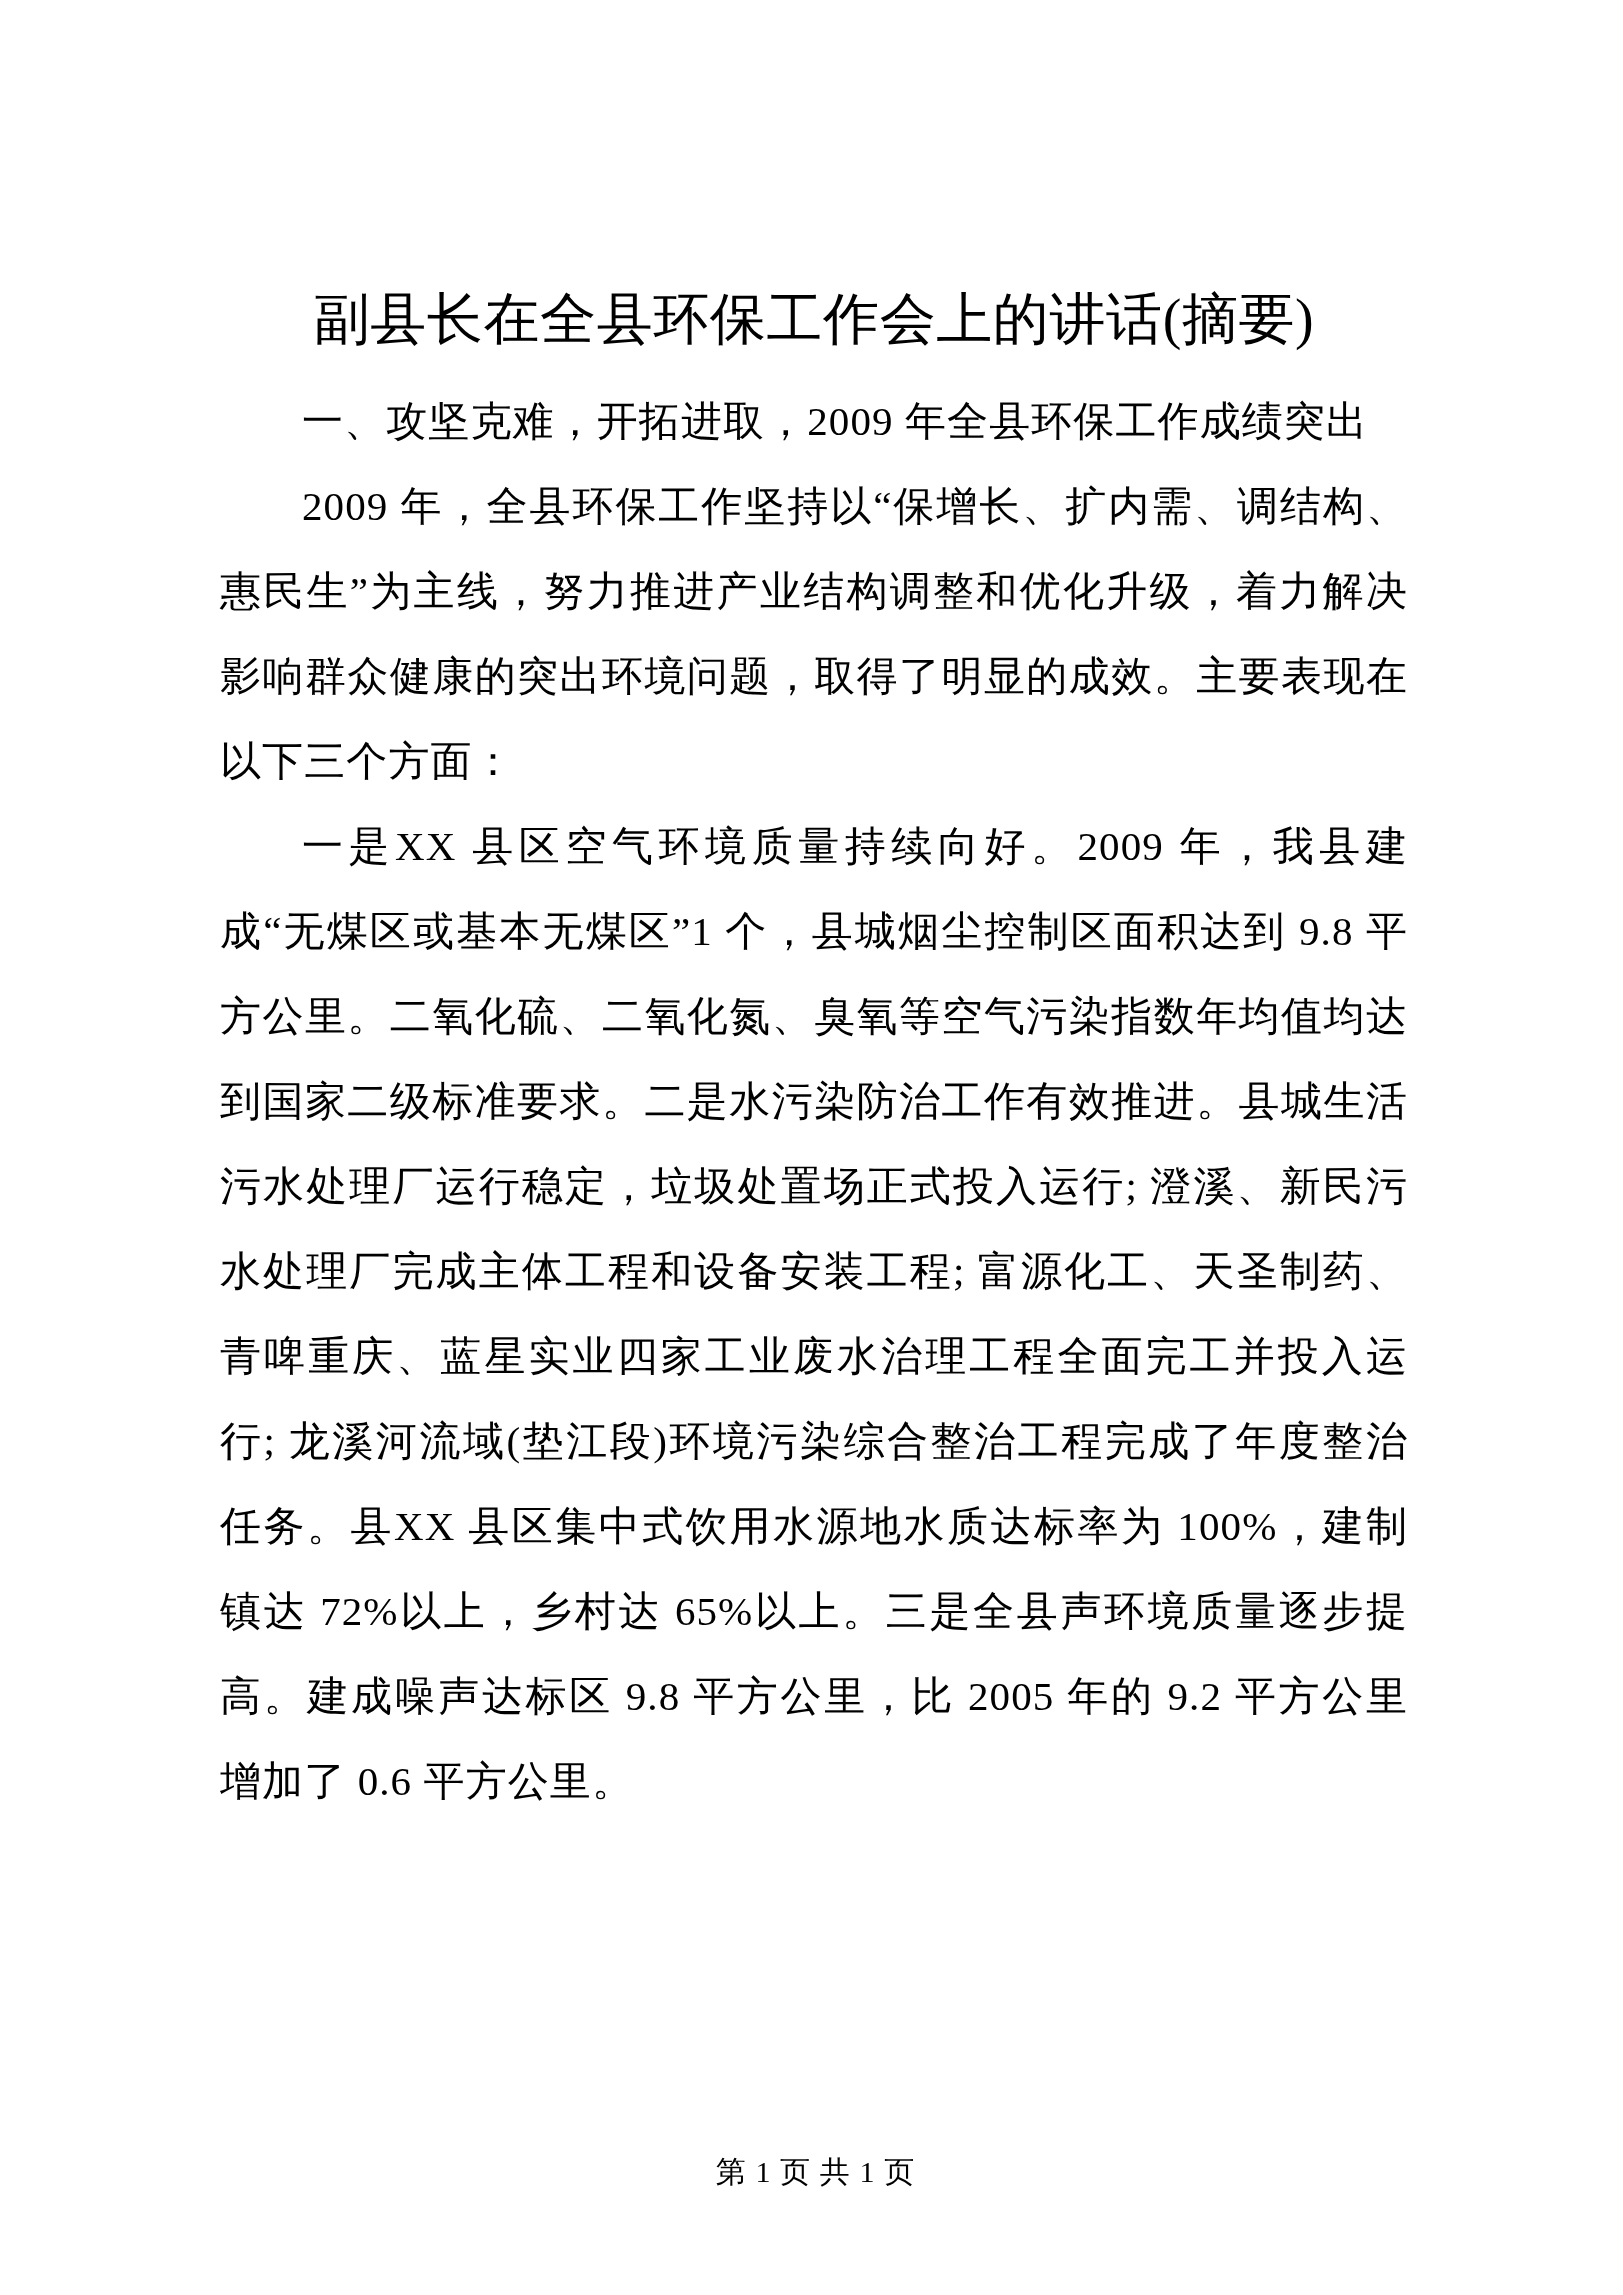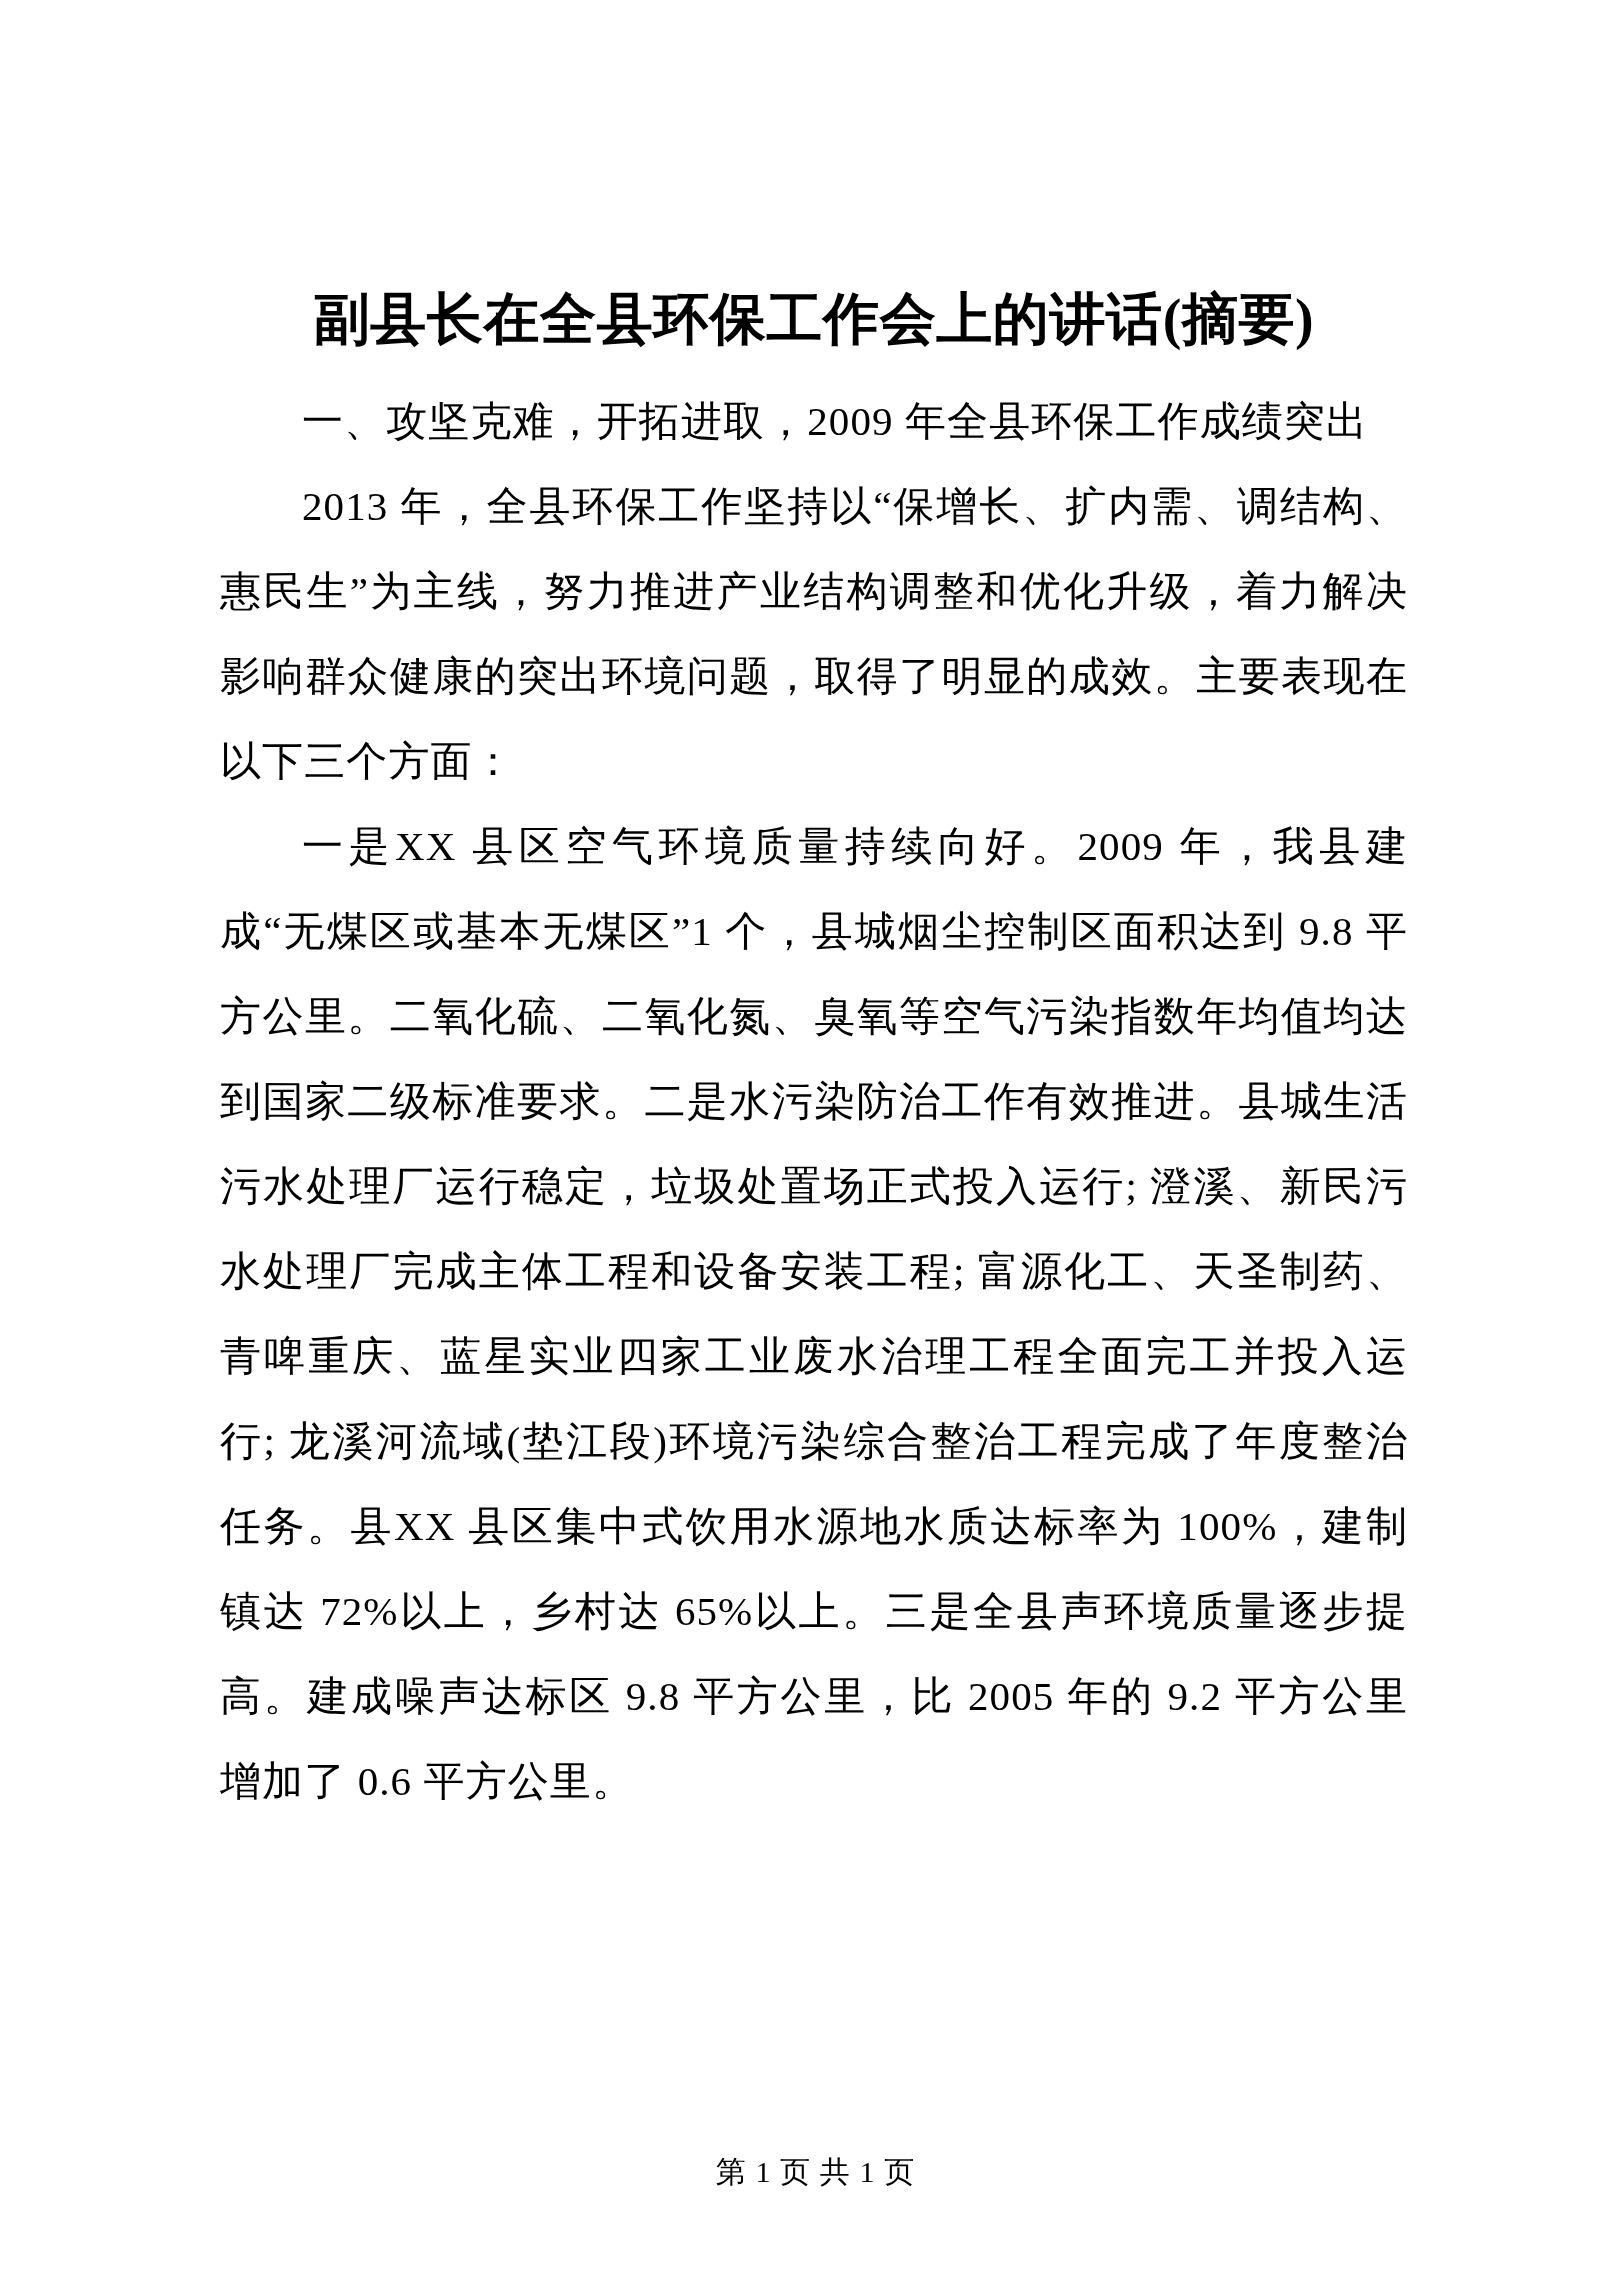--- a/index.html
+++ b/index.html
@@ -18,21 +18,21 @@
     background: #ffffff;
   }
   .content {
     position: absolute;
     left: 220px;
     width: 1188px;
     top: 283px;
   }
   .doc-title {
     font-size: 56px;
-    font-weight: bold;
+    font-weight: normal;
     text-align: center;
     line-height: 1.3;
     margin-bottom: 23.6px;
     letter-spacing: 0.6px;
     white-space: nowrap;
   }
   .para {
     font-size: 41px;
     line-height: 85px;
     letter-spacing: 1.1px;
@@ -55,21 +55,21 @@
 </head>
 <body>
 
 <div class="page">
   <div class="content">
     <h1 class="doc-title">副县长在全县环保工作会上的讲话(摘要)</h1>
 
 
     <p class="para">一、攻坚克难，开拓进取，2009 年全县环保工作成绩突出</p>
 
-    <p class="para">2013 年，全县环保工作坚持以“保增长、扩内需、调结构、惠民生”为主线，努力推进产业结构调整和优化升级，着力解决影响群众健康的突出环境问题，取得了明显的成效。主要表现在以下三个方面：</p>
+    <p class="para">2009 年，全县环保工作坚持以“保增长、扩内需、调结构、惠民生”为主线，努力推进产业结构调整和优化升级，着力解决影响群众健康的突出环境问题，取得了明显的成效。主要表现在以下三个方面：</p>
 
 
     <p class="para">一是XX 县区空气环境质量持续向好。2009 年，我县建成“无煤区或基本无煤区”1 个，县城烟尘控制区面积达到 9.8 平方公里。二氧化硫、二氧化氮、臭氧等空气污染指数年均值均达到国家二级标准要求。二是水污染防治工作有效推进。县城生活污水处理厂运行稳定，垃圾处置场正式投入运行; 澄溪、新民污水处理厂完成主体工程和设备安装工程; 富源化工、天圣制药、青啤重庆、蓝星实业四家工业废水治理工程全面完工并投入运行; 龙溪河流域(垫江段)环境污染综合整治工程完成了年度整治任务。县XX 县区集中式饮用水源地水质达标率为 100%，建制镇达 72%以上，乡村达 65%以上。三是全县声环境质量逐步提高。建成噪声达标区 9.8 平方公里，比 2005 年的 9.2 平方公里增加了 0.6 平方公里。</p>
 
   </div>
 
   <div class="footer">第 1 页 共 1 页</div>
 </div>
 
 

